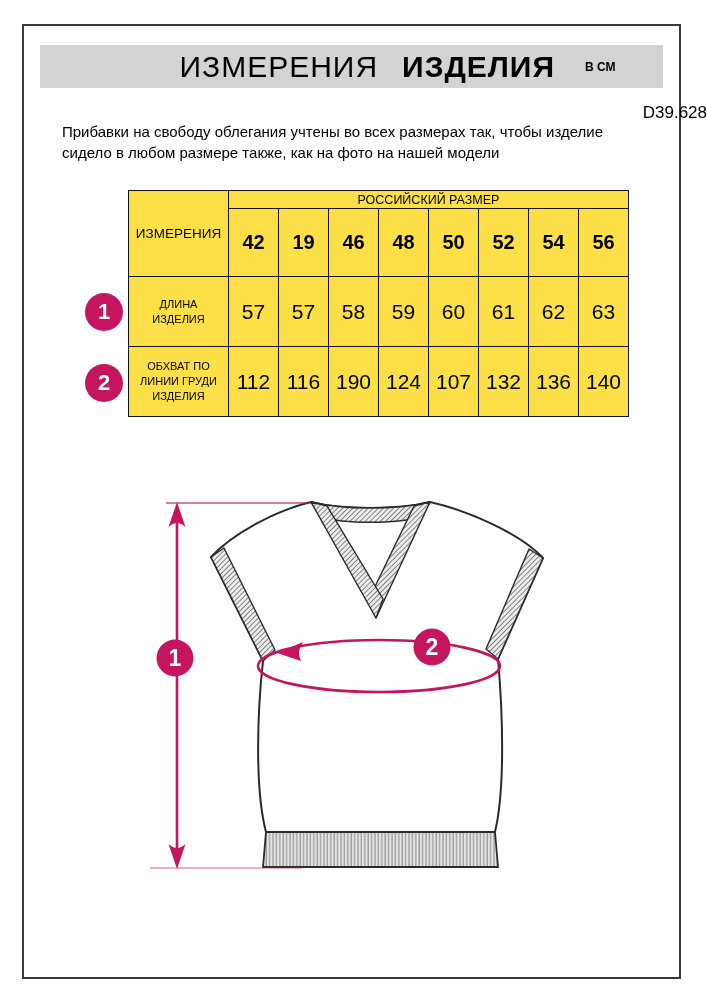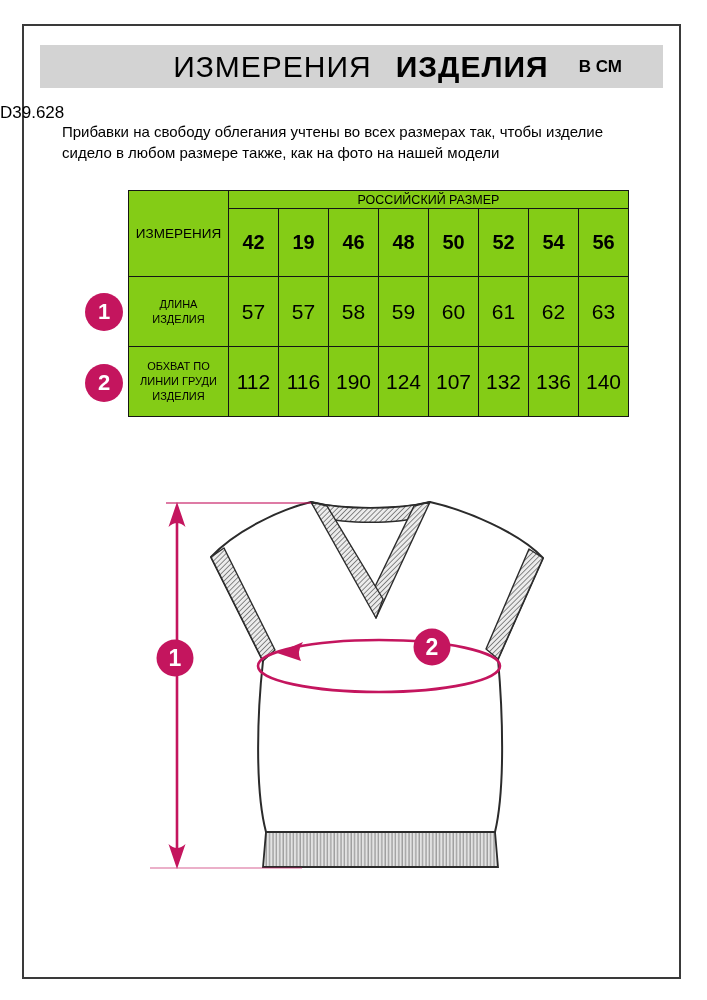--- a/index.html
+++ b/index.html
@@ -9,31 +9,31 @@
   body { position:relative; }
 
   .frame { position:absolute; left:22px; top:24px; width:659px; height:955px;
            border:2px solid #3a3a3a; background:#fff; }
 
   .titlebar { position:absolute; left:40px; top:45px; width:623px; height:43px;
               background:var(--bar-bg); display:flex; align-items:center;
               justify-content:center; padding-left:92px; }
   .title-w1 { font-size:30px; font-weight:400; letter-spacing:1px; }
   .title-w2 { font-size:30px; font-weight:700; margin-left:24px; letter-spacing:1px; }
-  .title-units { font-size:17px; font-weight:600; margin-left:30px; margin-top:1px; }
+  .title-units { font-size:12px; font-weight:600; margin-left:30px; margin-top:1px; }
 
-  .code { position:absolute; left:0; top:103px; width:707px; text-align:left;
+  .code { position:absolute; left:0; top:103px; width:707px; text-align:right;
           font-size:17px; }
   .note { position:absolute; left:62px; top:121px; width:583px; text-align:left;
           font-size:15px; line-height:21px; }
 
   table.sizes { position:absolute; left:128px; top:190px; border-collapse:collapse;
                 table-layout:fixed; }
   table.sizes td { border:1.5px solid #151515; text-align:center; vertical-align:middle;
-                   background:#84cc16; }
+                   background:#fde047; }
   td.corner { width:100px; font-size:13.5px; }
   td.grp { height:18px; font-size:12.5px; }
   td.size { width:50px; height:68px; font-size:20px; font-weight:700; }
   td.val { width:50px; height:70px; font-size:21px; }
   td.rlabel { font-size:11px; line-height:15px; padding:4px 5px; }
 
   .badge { position:absolute; width:38px; height:38px; border-radius:50%;
            background:var(--accent); color:#fff; font-size:22px; font-weight:700;
            display:flex; align-items:center; justify-content:center; }
   .badge-1 { left:85px; top:293px; }

